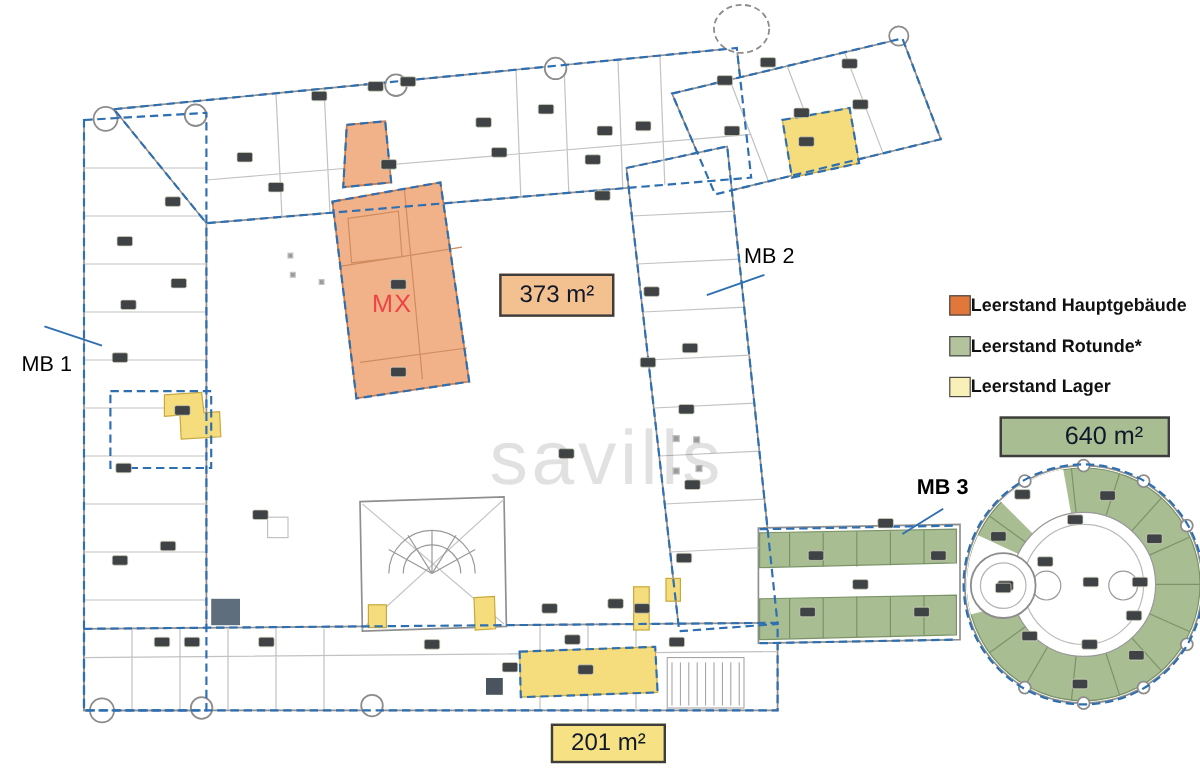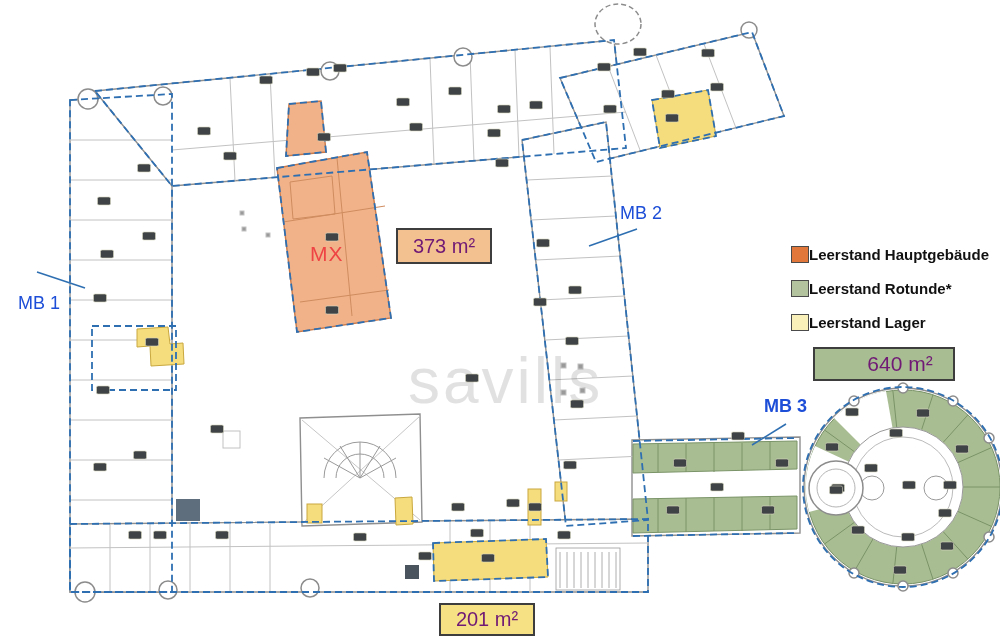--- a/index.html
+++ b/index.html
@@ -4,24 +4,24 @@
 <style>
   html,body{margin:0;padding:0;background:#fff;}
   body{width:1000px;height:641px;position:relative;overflow:hidden;
        font-family:"Liberation Sans",sans-serif;}
   #stage{position:absolute;inset:0;}
   svg{position:absolute;left:0;top:0;}
   .abs{position:absolute;}
   .watermark{left:408px;top:344px;font-size:64px;color:#404040;opacity:.15;
              letter-spacing:3px;font-weight:400;}
   .mx-label{left:310px;top:242px;font-size:21px;color:#ef4444;letter-spacing:1px;}
-  .mb-label{font-size:18px;color:#1d4ed8;}
+  .mb-label{font-size:18px;color:#000000;}
   #mb1{left:18px;top:249px;margin-top:44px;} #mb2{left:620px;top:203px;} #mb3{left:764px;top:396px;font-weight:bold;}
   .area-box{box-sizing:border-box;border:2px solid #3d3d3d;display:flex;
-            align-items:center;justify-content:center;font-size:20px;color:#701a75;}
+            align-items:center;justify-content:center;font-size:20px;color:#0f172a;margin-left:20px;}
   #area-haupt{left:396px;top:228px;width:96px;height:36px;}
   #area-rotunde{left:813px;top:347px;width:142px;height:34px;font-size:21px;padding-left:32px;}
   #area-lager{left:439px;top:603px;width:96px;height:33px;}
   .legend{left:791px;top:246px;width:205px;}
   .legend-row{display:flex;align-items:center;margin-bottom:17px;}
   .swatch{width:16px;height:15px;border:1.5px solid #4a4a4a;flex:0 0 auto;}
   .legend-label{font-size:15px;font-weight:bold;color:#111;}
 </style>
 </head>
 <body>

